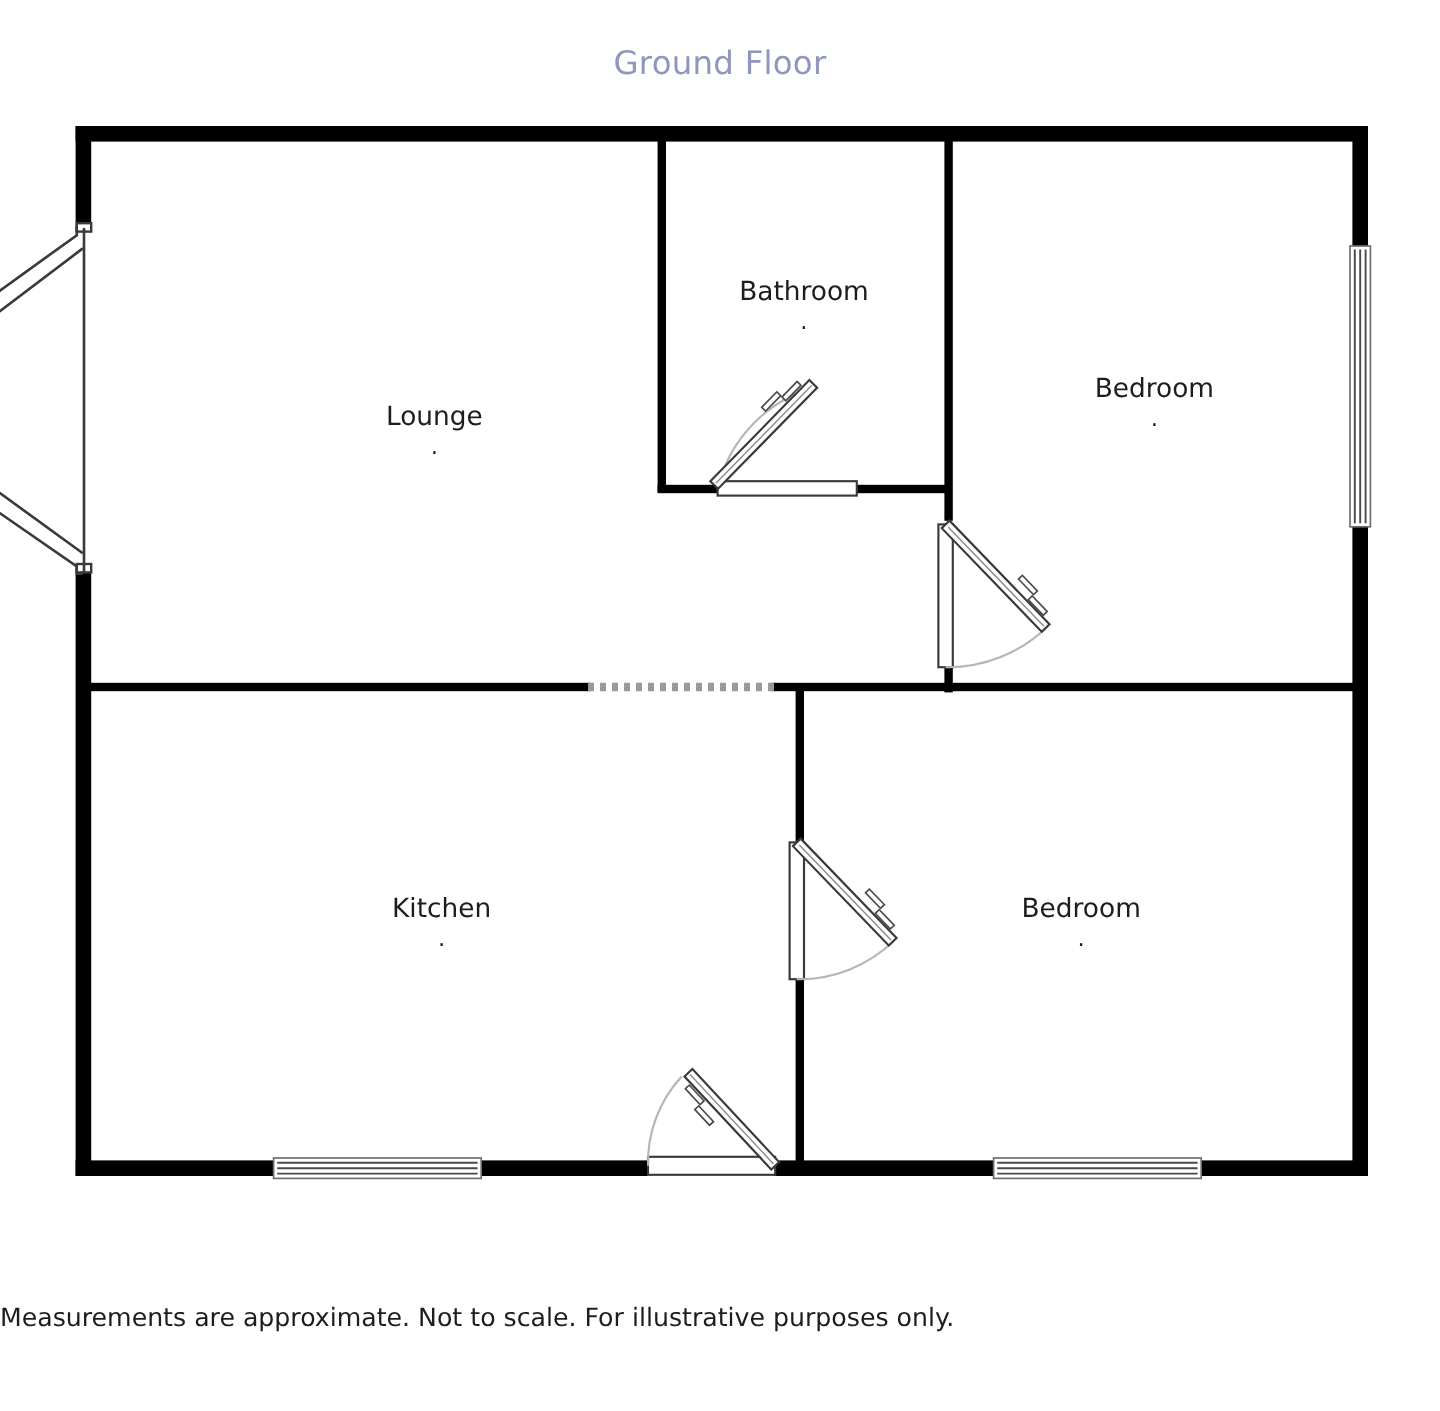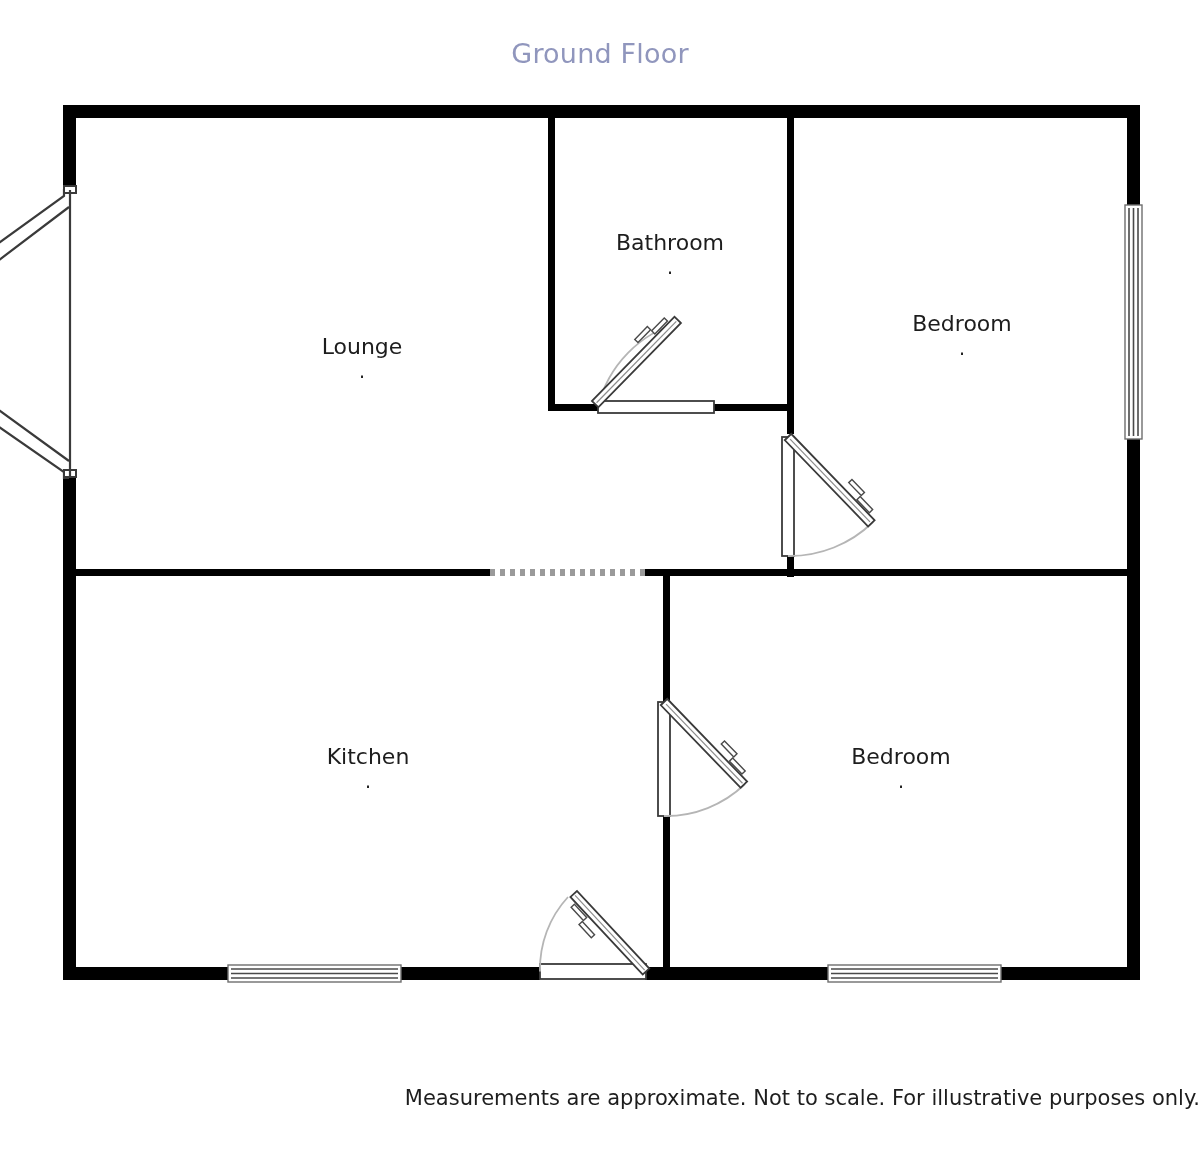--- a/index.html
+++ b/index.html
@@ -32,21 +32,21 @@
     font-weight: 400;
     letter-spacing: 0.2px;
     color: #9096bd;
     font-family: "DejaVu Sans", "Liberation Sans", sans-serif;
   }
   #plan-footer {
     position: absolute;
     top: 1086px;
     left: 0;
     width: 1200px;
-    text-align: right;
+    text-align: left;
     font-size: 21px;
     font-weight: 400;
     color: #1d1d1d;
     font-family: "DejaVu Sans", "Liberation Sans", sans-serif;
   }
   #plan-svg-wrap {
     position: absolute;
     top: 0;
     left: 0;
     width: 1200px;

